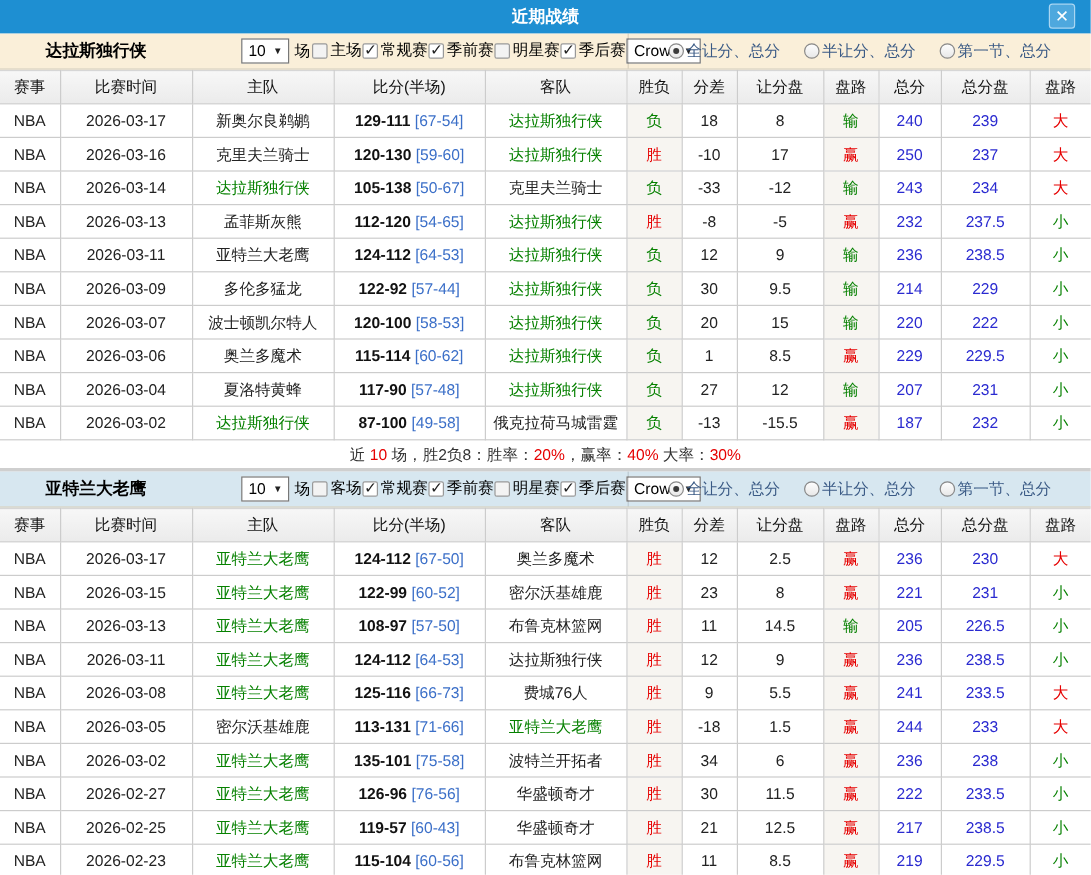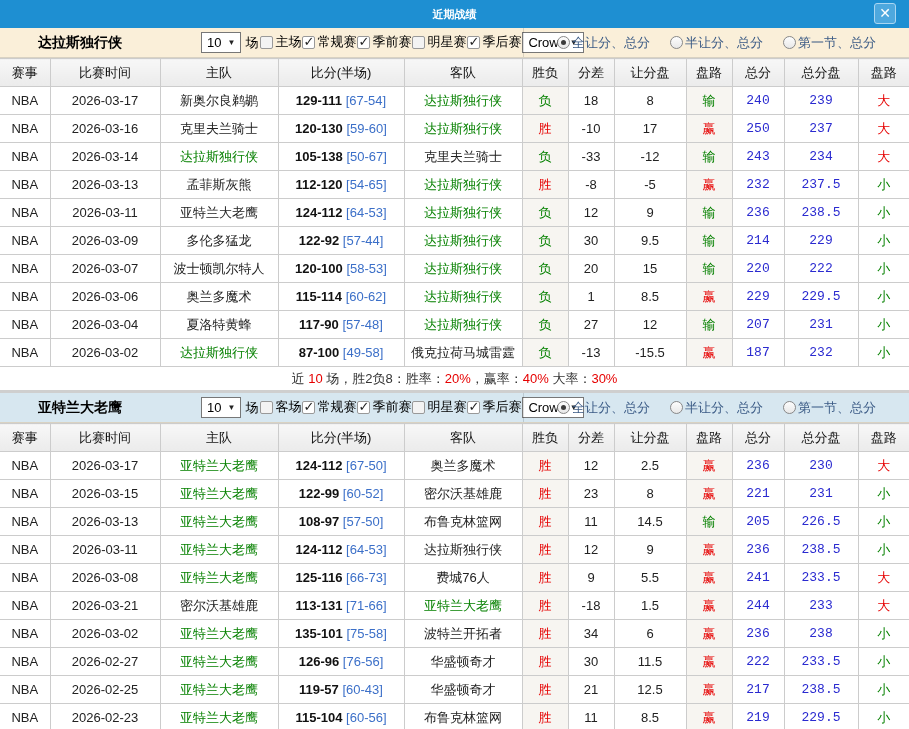--- a/index.html
+++ b/index.html
@@ -7,21 +7,21 @@
     font-family: "Liberation Sans", "DejaVu Sans", sans-serif;
     background: #fff;
   }
   .window { width: 909px; height: 729px; overflow: hidden; background: #fff; position: relative; }
 
   
   .titlebar {
     height: 28px; background: #1e8fd2; position: relative;
     display: flex; align-items: center; justify-content: center;
   }
-  .titlebar .title { color: #fff; font-weight: bold; font-size: 11px; }
+  .titlebar .title { color: #fff; font-weight: bold; font-size: 14px; }
   .close-btn {
     position: absolute; right: 13px; top: 3px; width: 22px; height: 21px;
     background: #4ea8de; border: 1px solid #a9d6f2; border-radius: 3px;
     color: #fff; font-weight: bold; font-size: 14px; line-height: 19px;
     text-align: center; cursor: pointer;
   }
 
   
   .controls {
     height: 30px; display: flex; align-items: center; position: relative;
@@ -69,21 +69,21 @@
   th, td {
     border: 1px solid #ccc; text-align: center; font-size: 13px;
     height: 28px; padding: 0 2px; overflow: hidden; white-space: nowrap; color: #222;
   }
   th { background: linear-gradient(#f7f7f7, #ebebeb); font-weight: normal; color: #111; }
   table tr > *:first-child { border-left: none; }
   table tr > *:last-child { border-right: none; }
   td.tint { background: #f7f5f1; }
   .red { color: #e60000; }
   .green { color: #068100; }
-  .blue { color: #2a2ad0; font-family: Liberation Mono, monospace; }
+  .blue { color: #2a2ad0; }
   .score-main { font-weight: bold; color: #111; }
   .half { color: #3b6fc8; }
 
   .summary {
     height: 26px; display: flex; align-items: center; justify-content: center;
     font-size: 13px; color: #333; border-bottom: 3px solid #cfcfcf;
   }
   .summary span { white-space: pre; }
 </style>
 </head>
@@ -467,21 +467,21 @@
             <td class="tint red">胜</td>
             <td>9</td>
             <td>5.5</td>
             <td class="tint red">赢</td>
             <td class="blue">241</td>
             <td class="blue">233.5</td>
             <td class="red">大</td>
           </tr>
           <tr>
             <td>NBA</td>
-            <td>2026-03-21</td>
+            <td>2026-03-05</td>
             <td>密尔沃基雄鹿</td>
             <td><span class="score-main">113-131</span> <span class="half">[71-66]</span></td>
             <td class="green">亚特兰大老鹰</td>
             <td class="tint red">胜</td>
             <td>-18</td>
             <td>1.5</td>
             <td class="tint red">赢</td>
             <td class="blue">244</td>
             <td class="blue">233</td>
             <td class="red">大</td>

